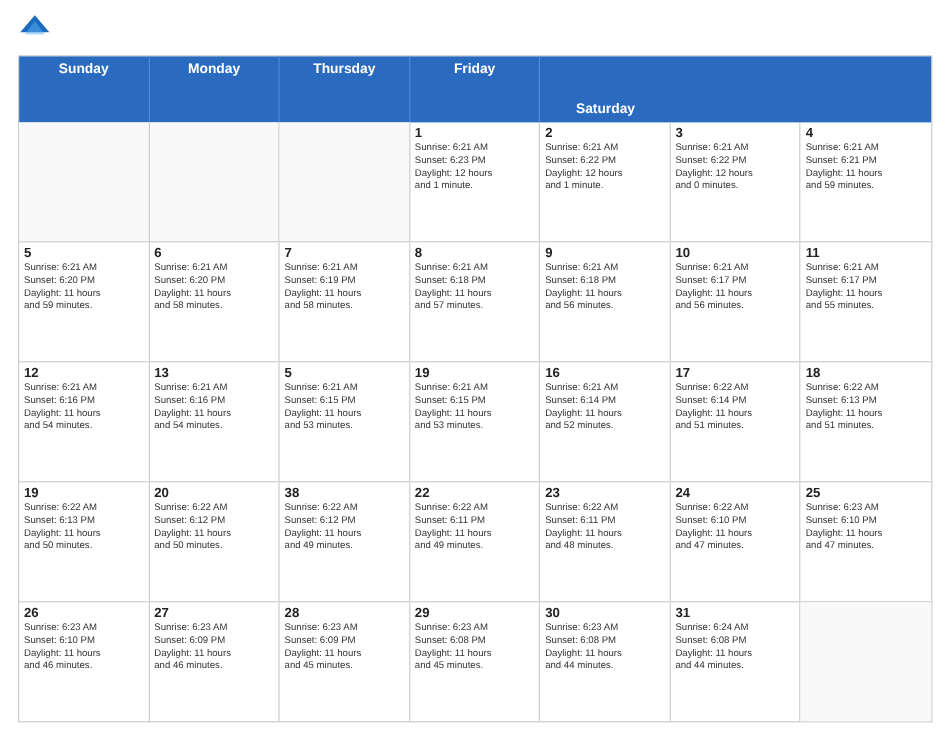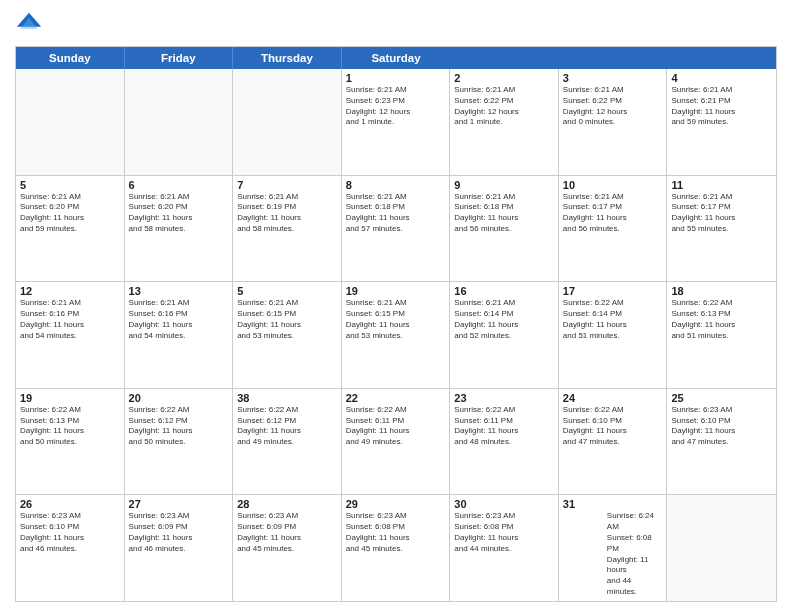--- a/index.html
+++ b/index.html
@@ -64,21 +64,21 @@
       background: #2a6bbf;
     }
     .cal-header-cell {
       color: #fff;
       font-size: 11.5px;
       font-weight: bold;
       text-align: center;
       padding: 5px 2px;
       border-right: 1px solid #4a8bdf;
     }
-    .cal-header-cell:last-child { border-right: none; }
+    .cal-header-cell:last-child { border-right: none; margin-top: 33px; }
     .cal-body {
       flex: 1;
       display: flex;
       flex-direction: column;
     }
     .cal-row {
       display: grid;
       grid-template-columns: repeat(7, 1fr);
       flex: 1;
       border-top: 1px solid #ccc;
@@ -125,22 +125,23 @@
     </div>
     <div class="title-block">
       <div class="month-title"></div>
       <div class="location-title"></div>
     </div>
   </div>
 
   <div class="calendar">
     <div class="cal-header">
     <div class="cal-header-cell">Sunday</div>
+        <div class="cal-header-cell">Monday</div>
+        <div class="cal-header-cell">Thursday</div>
         <div class="cal-header-cell">Friday</div>
-        <div class="cal-header-cell">Thursday</div>
         <div class="cal-header-cell">Saturday</div>
       </div>
     <div class="cal-body">
     <div class="cal-row">
           <div class="cal-cell empty"></div>
           <div class="cal-cell empty"></div>
           <div class="cal-cell empty"></div>
           <div class="cal-cell">
             <span class="day-number">1</span>
             <div class="cell-text" style="white-space: pre-line;">Sunrise: 6:21 AM
@@ -354,21 +355,21 @@
           </div>
           <div class="cal-cell">
             <span class="day-number">30</span>
             <div class="cell-text" style="white-space: pre-line;">Sunrise: 6:23 AM
 Sunset: 6:08 PM
 Daylight: 11 hours
 and 44 minutes.</div>
           </div>
           <div class="cal-cell">
             <span class="day-number">31</span>
-            <div class="cell-text" style="white-space: pre-line; margin-left: 44px;">Sunrise: 6:24 AM
+            <div class="cell-text" style="white-space: pre-line;">Sunrise: 6:24 AM
 Sunset: 6:08 PM
 Daylight: 11 hours
 and 44 minutes.</div>
           </div>
           <div class="cal-cell empty"></div>
         </div>
       </div>
   </div>
 </div>
 

